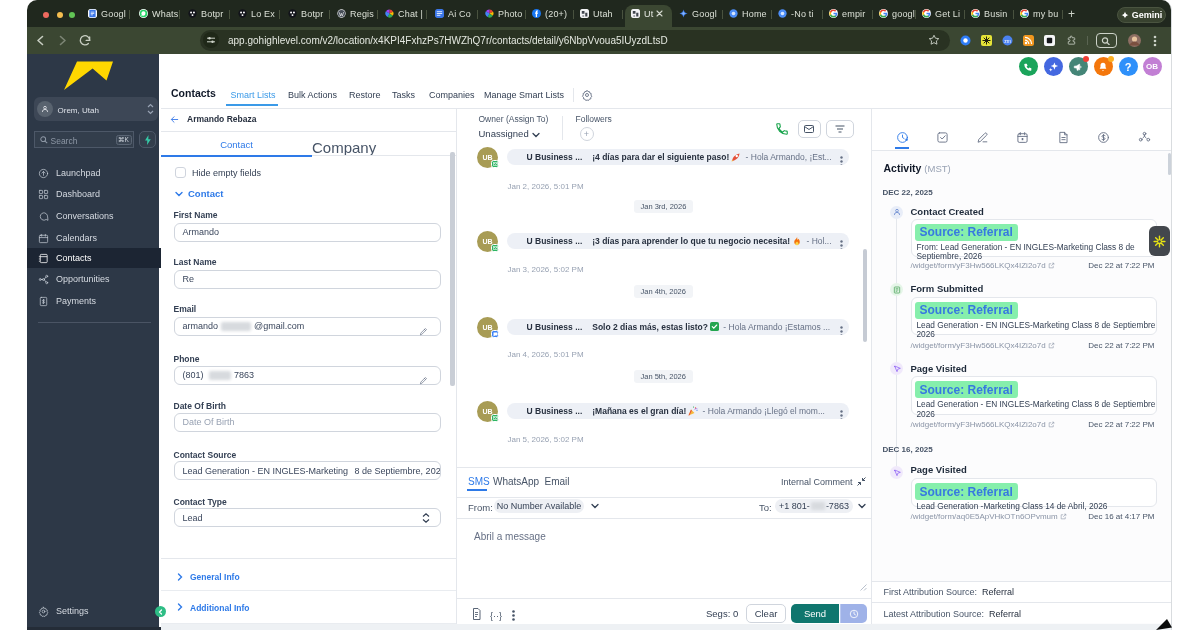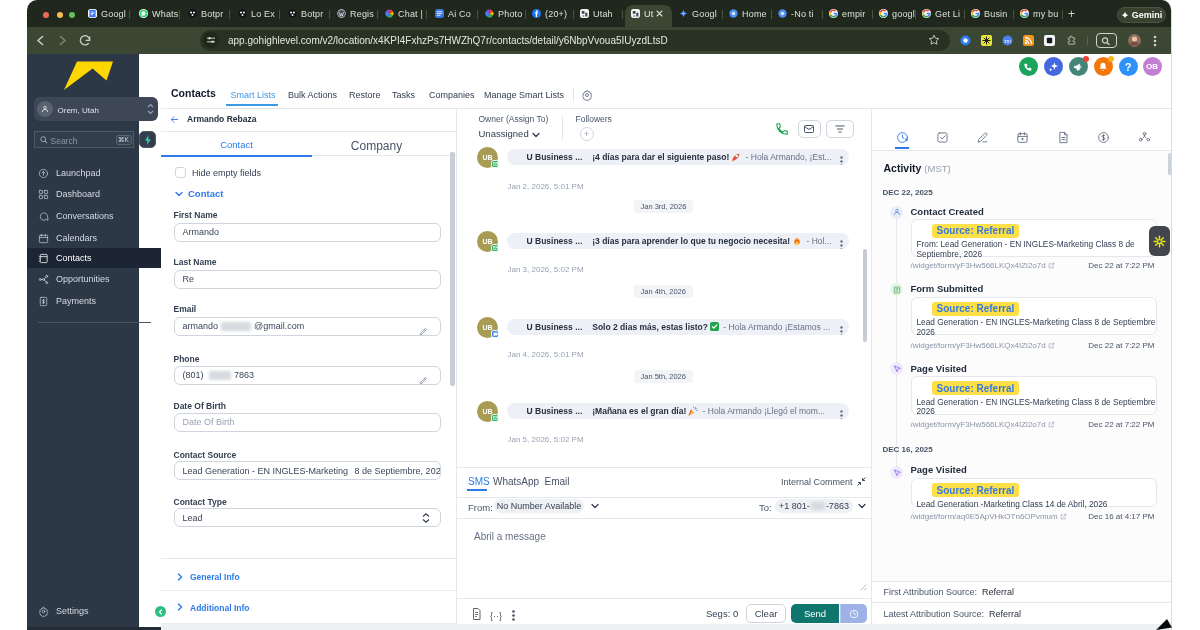--- a/index.html
+++ b/index.html
@@ -7,33 +7,33 @@
 .abs{position:absolute}
 .win{position:absolute;left:27px;top:0;width:1145px;height:630px;border-radius:10px 10px 0 0;overflow:hidden;border-right:1px solid #d9dcdf}
 .tabbar{position:absolute;left:0;top:0;width:1145px;height:27px;background:#20281e}
 .tl{position:absolute;top:11.5px;width:6px;height:6px;border-radius:50%}
 .tab{position:absolute;top:0;height:27px;display:flex;align-items:center;font-size:9px;color:#dbe0d6;white-space:nowrap;letter-spacing:.2px}
 .tabdiv{position:absolute;top:9.5px;width:1px;height:9px;background:#49523f}
 .fav{display:inline-block;width:9px;height:9px;border-radius:2px;margin-right:4px;flex:none}
 .toolbar{position:absolute;left:0;top:27px;width:1145px;height:27px;background:#3b4732}
 .urlpill{position:absolute;left:173px;top:2.5px;width:750px;height:21px;border-radius:11px;background:#293222}
 .app{position:absolute;left:0;top:54px;width:1145px;height:576px;background:#fff}
-.sidebar{position:absolute;left:0;top:0;width:112px;height:576px;background:#2d3847}
+.sidebar{position:absolute;left:0;top:0;width:132px;height:576px;background:#2d3847}
 .sitem{position:absolute;left:0;width:134px;height:20px;color:#d6dbe2;font-size:9px;display:flex;align-items:center;padding-left:11px}
 .sitem svg{margin-right:7px;flex:none}
 .hdricon{position:absolute;top:3px;width:19px;height:19px;border-radius:50%;display:flex;align-items:center;justify-content:center}
 .navitem{position:absolute;top:0;font-size:9px;color:#344054;white-space:nowrap}
 .lbl{position:absolute;font-size:8.5px;font-weight:bold;color:#344054}
 .inp{position:absolute;left:12.5px;width:267px;height:19px;border:1px solid #d0d5dd;border-radius:6px;background:#fff;color:#3a465c;display:flex;align-items:center;padding:0 8px;white-space:nowrap;overflow:hidden;font-size:9px}
 .blur{display:inline-block;height:9px;border-radius:2px;background:#d7dade;filter:blur(1.5px);vertical-align:middle}
 .bubble{position:absolute;left:50px;width:342px;height:16px;background:#edf0f6;border-radius:8px;display:flex;align-items:center;padding:0 16px 0 20px;font-size:8.5px;white-space:nowrap;overflow:hidden}
 .ts{position:absolute;left:51px;font-size:8px;color:#98a2b3;white-space:nowrap}
 .datepill{position:absolute;font-size:7.5px;color:#475467;background:#f2f4f7;border-radius:3px;padding:2px 7px;white-space:nowrap}
 .card{position:absolute;left:38.5px;background:#fff;border:1px solid #e4e7ec;border-radius:6px;width:246px}
-.srcpill{display:inline-block;margin:4px 0 0 20px;background:#fde047;color:#3779e0;font-size:10px;padding:1.5px 5px;border-radius:3px;font-weight:bold}
+.srcpill{display:inline-block;margin:4px 0 0 3px;background:#86efac;color:#3779e0;font-size:12px;padding:1.5px 5px;border-radius:3px;font-weight:bold}
 .cardtxt{padding:2px 5px 4px 5px;font-size:8.3px;color:#344054;line-height:9.8px;white-space:nowrap;overflow:hidden}
 .linkrow{position:absolute;left:38.5px;width:244px;font-size:8px;color:#8a94a6;white-space:nowrap}
 .timico{position:absolute;left:18px;width:13px;height:13px;border-radius:50%;display:flex;align-items:center;justify-content:center}
 .ttl{position:absolute;left:38.5px;font-size:9.5px;font-weight:bold;color:#1d2939;white-space:nowrap}
 .dayhdr{position:absolute;left:10.5px;font-size:8px;font-weight:bold;color:#475467;letter-spacing:0}
 </style>
 </head>
 <body>
 <div class="win">
 
@@ -369,21 +369,21 @@
 <div class="abs" style="left:0;top:54px;width:1011px;height:1px;background:#e4e7ec"></div>
 <div class="abs" style="left:294.5px;top:55px;width:1px;height:521px;background:#e4e7ec"></div>
 <div class="abs" style="left:710px;top:55px;width:1px;height:521px;background:#e4e7ec"></div>
 <div id="pleft" class="abs" style="left:0;top:55px;width:294.5px;height:521px;overflow:hidden">
 <svg class="abs" style="left:8px;top:5px" width="11" height="11" viewBox="0 0 24 24">
             <path d="M19 12H6M11 6l-6 6 6 6" stroke="#3b7be8" stroke-width="2" fill="none" stroke-linecap="round" stroke-linejoin="round"></path>
           </svg>
 <div class="abs" style="left:26px;top:5px;font-size:8.5px;color:#27303f;font-weight:bold">Armando Rebaza</div>
 <div class="abs" style="left:0;top:22px;width:294.5px;height:1px;background:#e4e7ec"></div>
 <div class="abs" style="left:0;top:30px;width:151px;height:10px;font-size:9.5px;color:#2e7ae8;text-align:center">Contact</div>
-<div class="abs" style="left:144px;top:30px;width:143px;height:10px;font-size:12px;color:#475467;text-align:center">Company</div>
+<div class="abs" style="left:151px;top:30px;width:143px;height:10px;font-size:15px;color:#475467;">Company</div>
 <div class="abs" style="left:0;top:46px;width:294.5px;height:1px;background:#e4e7ec"></div>
 <div class="abs" style="left:0;top:45.5px;width:151px;height:2px;background:#2e7ae8"></div>
 <div class="abs" style="left:14px;top:58px;width:11px;height:11px;border:1px solid #cfd4dd;border-radius:3px"></div>
 <div class="abs" style="left:31px;top:59px;font-size:9px;color:#344054">Hide empty fields</div>
 <svg class="abs" style="left:14px;top:81px" width="8" height="8" viewBox="0 0 8 8">
             <path d="M1 2.5l3 3 3-3" stroke="#2e7ae8" stroke-width="1.4" fill="none" stroke-linecap="round"></path>
           </svg>
 <div class="abs" style="left:27px;top:79px;font-size:9.5px;font-weight:bold;color:#2e7ae8">Contact</div>
 <div class="lbl" style="left:12.5px;top:101px">First Name</div>
 <div class="inp" style="top:113.5px">

